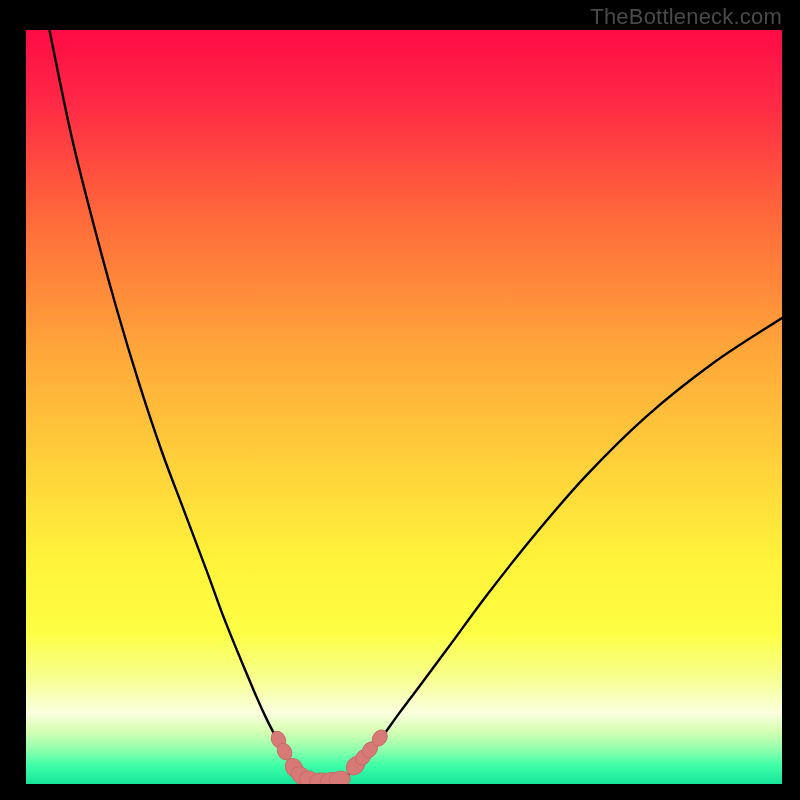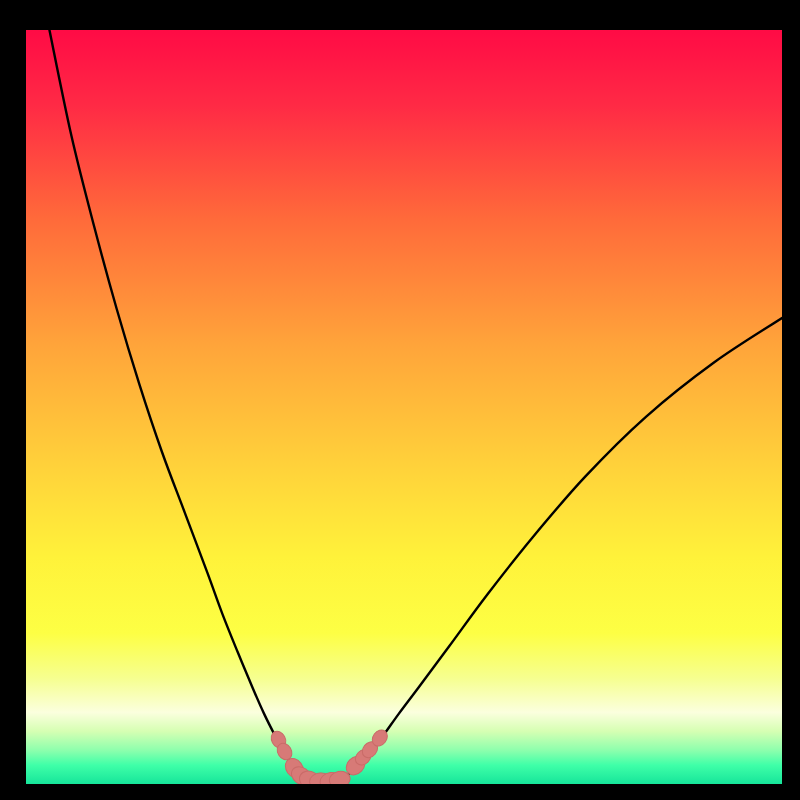--- a/index.html
+++ b/index.html
@@ -37,20 +37,21 @@
   }
   svg.curve {
     position: absolute;
     left: 0; top: 0;
   }
 </style>
 </head>
 <body>
 
 <div class="frame">
+  <span class="watermark">TheBottleneck.com</span>
   <div class="plot" id="plot" style="left: 26px; top: 30px; width: 756px; height: 754px;">
     <div class="gradient" id="gradient" style="background: linear-gradient(rgb(255, 11, 69) 0%, rgb(255, 42, 69) 10%, rgb(255, 106, 58) 25%, rgb(255, 165, 58) 42%, rgb(255, 210, 58) 58%, rgb(255, 242, 58) 70%, rgb(253, 255, 68) 80%, rgb(246, 255, 144) 86%, rgb(251, 255, 222) 90.5%, rgb(214, 255, 179) 93%, rgb(142, 255, 173) 95.5%, rgb(63, 255, 168) 97.5%, rgb(22, 229, 154) 100%);"></div>
     <svg class="curve" id="curve" width="756" height="754" viewBox="0 0 756 754">
         <path d="M 23.44 0.00 C 27.09 17.59, 37.93 72.89, 45.36 105.56 C 52.79 138.23, 60.48 167.14, 68.04 196.04 C 75.60 224.94, 83.16 252.59, 90.72 278.98 C 98.28 305.37, 105.84 330.50, 113.40 354.38 C 120.96 378.26, 128.52 400.88, 136.08 422.24 C 143.64 443.60, 151.20 462.45, 158.76 482.56 C 166.32 502.67, 175.14 525.91, 181.44 542.88 C 187.74 559.85, 191.52 571.15, 196.56 584.35 C 201.60 597.55, 206.64 609.73, 211.68 622.05 C 216.72 634.37, 222.39 647.94, 226.80 658.24 C 231.21 668.55, 234.36 675.84, 238.14 683.88 C 241.92 691.92, 246.08 699.96, 249.48 706.50 C 252.88 713.03, 255.78 718.44, 258.55 723.09 C 261.32 727.74, 263.84 731.25, 266.11 734.40 C 268.38 737.54, 270.14 739.80, 272.16 741.94 C 274.18 744.07, 276.32 745.83, 278.21 747.21 C 280.10 748.60, 282.62 749.73, 283.50 750.23 C 284.38 750.73, 282.24 750.04, 283.50 750.23 C 284.76 750.42, 288.54 751.11, 291.06 751.36 C 293.58 751.61, 296.10 751.74, 298.62 751.74 C 301.14 751.74, 303.91 751.61, 306.18 751.36 C 308.45 751.11, 311.22 750.42, 312.23 750.23 C 313.24 750.04, 311.22 750.73, 312.23 750.23 C 313.24 749.73, 316.13 748.60, 318.28 747.21 C 320.42 745.83, 322.43 744.20, 325.08 741.94 C 327.73 739.67, 330.88 737.04, 334.15 733.64 C 337.43 730.25, 340.83 726.35, 344.74 721.58 C 348.64 716.80, 352.93 711.27, 357.59 704.99 C 362.25 698.71, 366.79 691.92, 372.71 683.88 C 378.63 675.84, 384.68 668.04, 393.12 656.73 C 401.56 645.42, 412.02 631.35, 423.36 616.02 C 434.70 600.69, 447.30 582.84, 461.16 564.75 C 475.02 546.65, 490.14 527.17, 506.52 507.44 C 522.90 487.71, 540.54 466.47, 559.44 446.37 C 578.34 426.26, 598.50 405.78, 619.92 386.80 C 641.34 367.83, 665.28 348.98, 687.96 332.51 C 710.64 316.05, 744.66 295.44, 756.00 288.03" fill="none" stroke="#000000" stroke-width="2.4" stroke-linecap="round" stroke-linejoin="round"></path>
         <ellipse cx="252.50" cy="709.51" rx="8.69" ry="6.80" transform="rotate(62.5 252.50 709.51)" fill="#d77a77" stroke="#c96b68" stroke-width="1"></ellipse>
         <ellipse cx="258.55" cy="721.58" rx="8.69" ry="6.80" transform="rotate(59.2 258.55 721.58)" fill="#d77a77" stroke="#c96b68" stroke-width="1"></ellipse>
         <ellipse cx="268.38" cy="738.17" rx="10.43" ry="8.16" transform="rotate(54.2 268.38 738.17)" fill="#d77a77" stroke="#c96b68" stroke-width="1"></ellipse>
         <ellipse cx="275.18" cy="745.71" rx="10.43" ry="8.16" transform="rotate(36.2 275.18 745.71)" fill="#d77a77" stroke="#c96b68" stroke-width="1"></ellipse>
         <ellipse cx="284.26" cy="750.61" rx="11.30" ry="8.85" transform="rotate(29.7 284.26 750.61)" fill="#d77a77" stroke="#c96b68" stroke-width="1"></ellipse>
         <ellipse cx="294.84" cy="751.74" rx="11.30" ry="8.85" transform="rotate(0.0 294.84 751.74)" fill="#d77a77" stroke="#c96b68" stroke-width="1"></ellipse>

